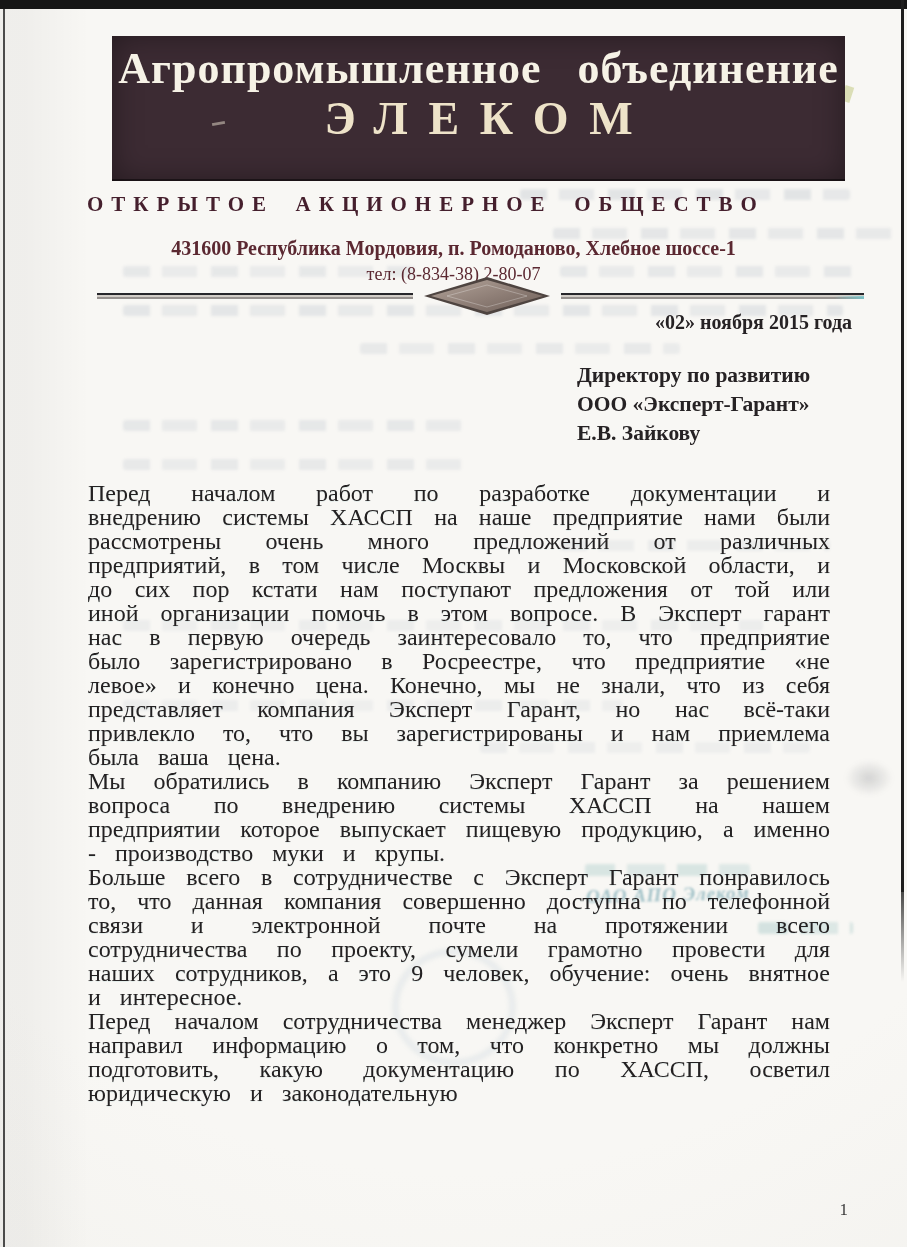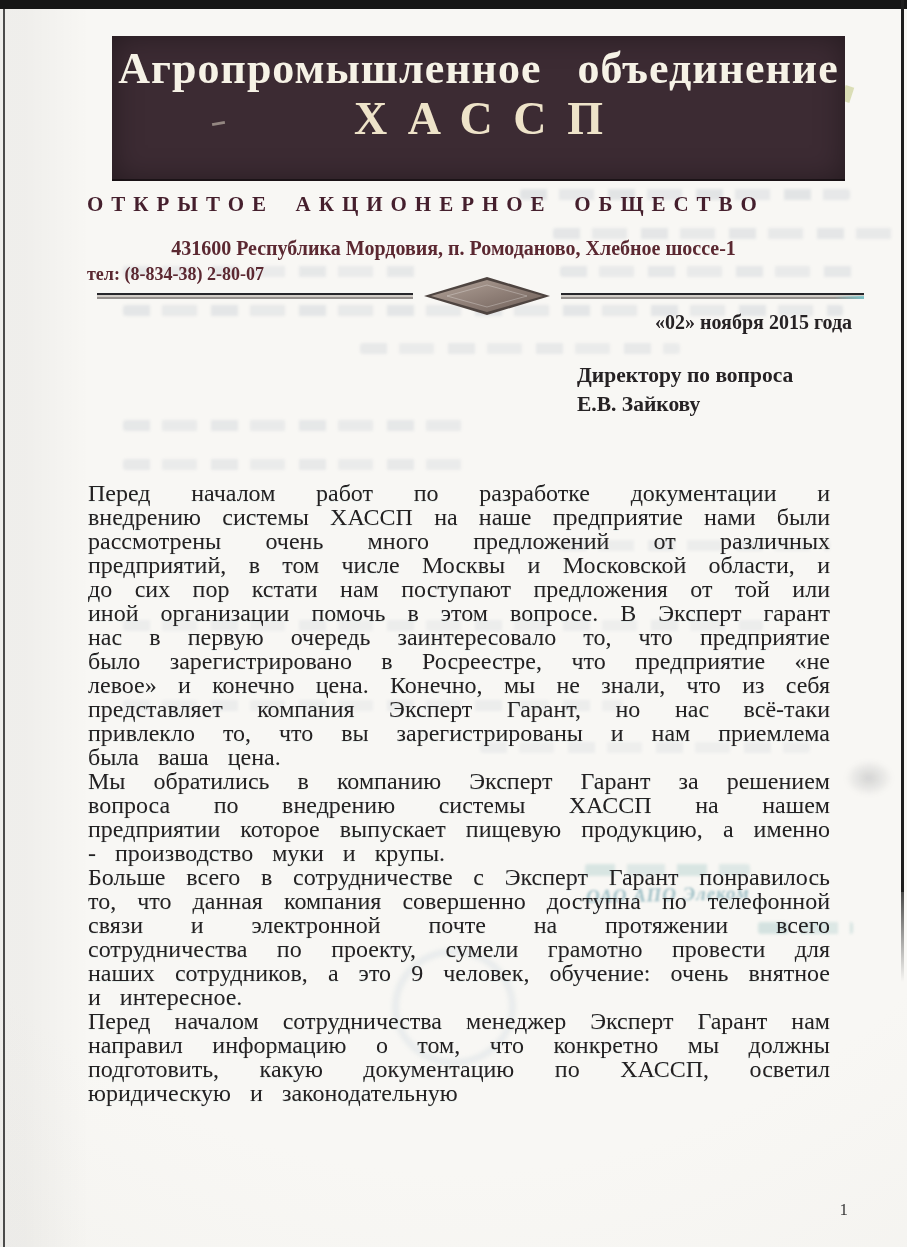--- a/index.html
+++ b/index.html
@@ -43,22 +43,22 @@
     background:#3c2b33;box-shadow:inset 0 0 30px rgba(0,0,0,.38), inset 0 -2px 0 rgba(0,0,0,.45);
     text-align:center;overflow:hidden;}
   .org-line1{margin-top:9px;font-size:44px;font-weight:bold;line-height:48px;
     letter-spacing:1px;word-spacing:24px;color:#f6f2e6;}
   .org-line2{margin-top:1px;font-size:46px;font-weight:bold;line-height:50px;
     letter-spacing:.45em;text-indent:.45em;color:#eee3c9;}
   .company-type{position:absolute;left:87px;top:192px;width:733px;text-align:left;
     font-size:21px;font-weight:bold;letter-spacing:.38em;word-spacing:.4em;color:#451f2d;}
   .org-address{position:absolute;left:87px;top:237px;width:733px;text-align:center;
     font-size:20px;font-weight:bold;color:#5b2831;}
-  .org-phone{position:absolute;left:87px;top:264px;width:733px;text-align:left;
-    font-size:18px;font-weight:bold;color:#5b2831;}
+  .org-phone{position:absolute;left:87px;top:264px;width:733px;text-align:center;
+    font-size:18px;font-weight:normal;color:#5b2831;}
   
   .rule{position:absolute;left:97px;top:277px;width:769px;height:38px;
     display:flex;align-items:center;}
   .bar{height:6px;background:linear-gradient(180deg,#26262a 0 2.5px,#d2cdc7 2.5px 4px,#96918e 4px 6px);}
   .bar.b1{width:316px;}
   .bar.b2{width:303px;position:relative;}
   .bar.b2::after{content:'';position:absolute;right:0;top:2.5px;width:30px;height:3px;
     background:linear-gradient(90deg, rgba(118,200,206,0), rgba(118,200,206,.85));filter:blur(.5px);}
   .diamond{width:126px;height:38px;margin:0 11px;flex:0 0 auto;}
   
@@ -99,21 +99,21 @@
   <div class="gl" style="left:123px;top:700px;width:500px;opacity:.28"></div>
   <div class="gl" style="left:480px;top:742px;width:330px;opacity:.28"></div>
   <div class="gt" style="left:585px;top:864px;width:165px;opacity:.45"></div>
   <div class="gt" style="left:758px;top:922px;width:95px;opacity:.5"></div>
   <div class="ghost-sig">ОАО АПО Элеком</div>
   <div class="ghost-stamp"></div>
 
   <header>
     <div class="orgbox">
       <div class="org-line1">Агропромышленное объединение</div>
-      <div class="org-line2">ХАССП</div>
+      <div class="org-line2">ЭЛЕКОМ</div>
     </div>
     <div class="box-dash"></div>
     <div class="company-type">ОТКРЫТОЕ АКЦИОНЕРНОЕ ОБЩЕСТВО</div>
     <div class="org-address">431600 Республика Мордовия,  п. Ромоданово, Хлебное шоссе-1</div>
     <div class="org-phone">тел: (8-834-38)   2-80-07</div>
     <div class="rule">
       <span class="bar b1"></span>
       <svg class="diamond" viewBox="0 0 126 38" aria-hidden="true">
         <defs>
           <linearGradient id="dg" x1="0" y1="0" x2="1" y2="1">
@@ -126,21 +126,22 @@
         <polygon points="63,3 119,19 63,35 7,19" fill="url(#dg)"></polygon>
         <polygon points="63,8 103,19 63,30 23,19" fill="none" stroke="rgba(255,255,255,.28)" stroke-width="1"></polygon>
       </svg>
       <span class="bar b2"></span>
     </div>
   </header>
 
   <div class="date">«02» ноября 2015 года</div>
 
   <div class="recipient">
-    <div>Директору по вопроса</div>
+    <div>Директору по развитию</div>
+    <div>ООО «Эксперт-Гарант»</div>
     <div>Е.В. Зайкову</div>
   </div>
 
   <div class="body-text">
     <p>Перед началом работ по разработке документации и внедрению системы ХАССП на наше предприятие нами были рассмотрены очень много предложений от различных предприятий, в том числе Москвы и Московской области, и до сих пор кстати нам поступают предложения от той или иной организации помочь в этом вопросе. В Эксперт гарант нас в первую очередь заинтересовало то, что предприятие было зарегистрировано в Росреестре, что предприятие «не левое» и конечно цена. Конечно, мы не знали, что из себя представляет компания Эксперт Гарант, но нас всё-таки привлекло то, что вы зарегистрированы и нам приемлема была ваша цена.</p>
     <p>Мы обратились в компанию Эксперт Гарант за решением вопроса по внедрению системы ХАССП на нашем предприятии которое выпускает пищевую продукцию, а именно - производство муки и крупы.</p>
     <p>Больше всего в сотрудничестве с Эксперт Гарант понравилось то, что данная компания совершенно доступна по телефонной связи и электронной почте на протяжении всего сотрудничества по проекту, сумели грамотно провести для наших сотрудников, а это 9 человек, обучение: очень внятное и интересное.</p>
     <p>Перед началом сотрудничества менеджер Эксперт Гарант нам направил информацию о том, что конкретно мы должны подготовить, какую документацию по ХАССП, осветил юридическую и законодательную</p>
   </div>
 

